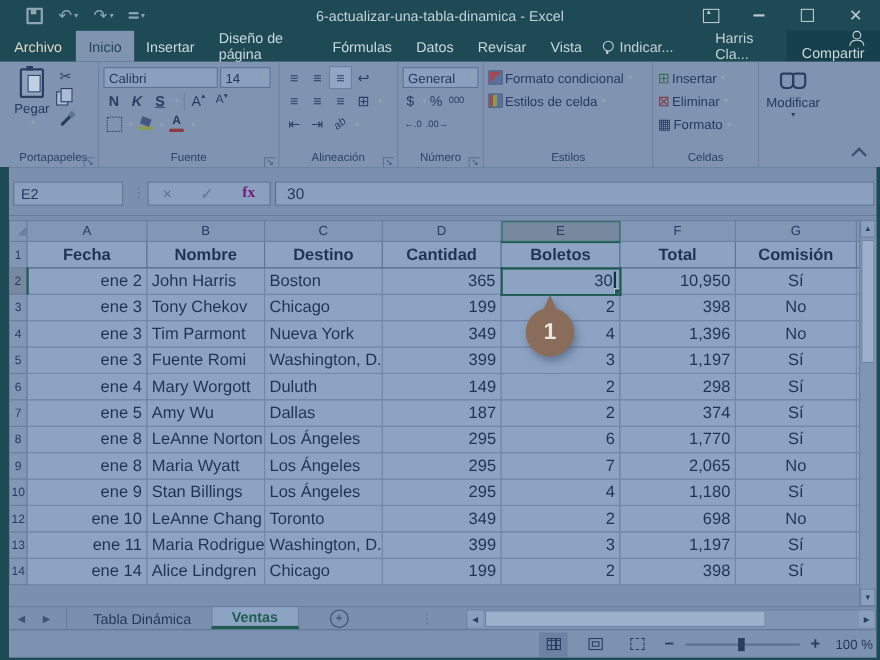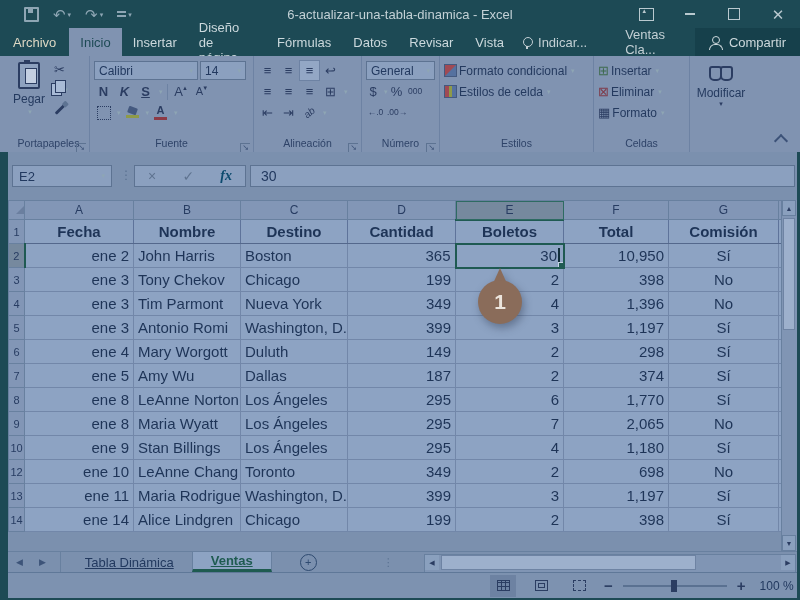--- a/index.html
+++ b/index.html
@@ -26,21 +26,21 @@
   
   #menubar{position:absolute;left:0;top:28px;width:800px;height:28px;display:flex;align-items:stretch;font-size:13px;color:#ccd9dd;}
   .mtab{display:flex;align-items:center;padding:0 11px;}
   .mtab.file{color:#ded8c4;padding:0 13px;}
   .mtab.active{background:#8093b1;color:#1d4a55;}
   #menu-right{margin-left:auto;display:flex;align-items:stretch;gap:21px;}
   .tellme{display:flex;align-items:center;gap:5px;padding:0 8px;color:#c3d0d5;}
   .bulb{width:8px;height:8px;border:1.5px solid #c3d0d5;border-radius:50%;position:relative;}
   .bulb::after{content:"";position:absolute;left:2px;top:8px;width:2px;height:3px;background:#c3d0d5;}
   .account{display:flex;align-items:center;padding:0 9px;color:#c3d0d5;}
-  .share{display:flex;align-items:center;gap:6px;padding:0 14px;background:#16404b;color:#cdd8dc;}
+  .share{display:flex;align-items:flex-end;gap:6px;padding:0 14px;background:#16404b;color:#cdd8dc;flex-direction:column;}
   .person{width:14px;height:12px;position:relative;}
   .person::before{content:"";position:absolute;left:3px;top:0;width:6px;height:6px;border:1.5px solid #cdd8dc;border-radius:50%;}
   .person::after{content:"";position:absolute;left:0;top:8px;width:12px;height:5px;border:1.5px solid #cdd8dc;border-bottom:none;border-radius:6px 6px 0 0;}
 
   
   #ribbon{position:absolute;left:0;top:56px;width:800px;height:96px;background:#8093b1;display:flex;padding-left:8px;box-sizing:border-box;}
   .rgroup{position:relative;border-right:1px solid #6d82a3;box-sizing:border-box;flex:0 0 auto;padding-top:4px;}
   .glabel{position:absolute;left:0;right:0;bottom:3px;text-align:center;font-size:10.5px;color:#2e4368;}
   .launcher{position:absolute;right:3px;bottom:0;font-size:8px;color:#3c5278;border:1px solid #5d7392;border-right:none;border-bottom:none;padding:0 1px;line-height:8px;}
   .rrow{display:flex;align-items:center;height:21px;padding:0 4px;gap:2px;}
@@ -78,21 +78,21 @@
   .binoc::before,.binoc::after{content:"";position:absolute;top:2px;width:9px;height:11px;border:2px solid #2b3d62;border-radius:3px 3px 5px 5px;}
   .binoc::before{left:0;} .binoc::after{right:0;}
   #collapse-ribbon{position:absolute;right:14px;bottom:6px;width:8px;height:8px;border-left:2px solid #3c5278;border-top:2px solid #3c5278;transform:rotate(45deg);}
 
   
   #fbar{position:absolute;left:8px;top:152px;width:789px;height:44px;background:#7b90ae;}
   .fbox{position:absolute;top:13px;height:22px;background:#8ba0bf;border:1px solid #5d7392;box-sizing:border-box;display:flex;align-items:center;}
   #namebox{left:4px;width:100px;padding:0 6px;font-size:13px;color:#22395f;justify-content:space-between;}
   #fdots{position:absolute;left:112px;top:16px;font-size:12px;color:#5a7191;}
   #fbtns{left:126px;width:112px;justify-content:space-around;color:#5f7390;font-size:14px;}
-  #fxi{font-family:"Liberation Serif",serif;font-style:italic;color:#0c4a6e;font-weight:bold;}
+  #fxi{font-family:"Liberation Serif",serif;color:#701a75;font-weight:bold;}
   #ffield{left:242px;right:2px;padding:0 10px;font-size:14px;color:#22395f;}
 
   
   #gridwrap{position:absolute;left:8px;top:196px;width:789px;height:355px;background:#7b90ae;overflow:hidden;}
   #gridclip{position:absolute;left:0;top:4px;width:774px;height:351px;overflow:hidden;}
   table{border-collapse:collapse;table-layout:fixed;width:774px;}
   th,td{border:1px solid #7287a9;padding:0 4px;overflow:hidden;white-space:nowrap;box-sizing:border-box;font-weight:normal;}
   thead th{height:19px;background:#8296b6;color:#273c62;font-size:12px;border-color:#68809f;text-align:center;padding:0;}
   thead th.selcol{background:#76899e;outline:1px solid #2e6b62;outline-offset:-1px;border-bottom:2px solid #1f5a52;}
   th.rownum{background:#8296b6;color:#273c62;font-size:11px;text-align:center;border-color:#68809f;padding:0;}
@@ -110,21 +110,21 @@
   #vthumb{position:absolute;left:1px;top:18px;width:12px;height:112px;background:#9db0cc;border:1px solid #6e83a3;box-sizing:border-box;}
   
   #callout{position:absolute;left:470px;top:70px;width:60px;height:70px;filter:drop-shadow(2px 4px 4px rgba(20,30,50,.35));}
   #callout .tail{position:absolute;left:13px;top:2px;width:0;height:0;border-left:9px solid transparent;border-right:9px solid transparent;border-bottom:20px solid #8a6c5a;}
   #callout .ball{position:absolute;left:0;top:14px;width:44px;height:44px;border-radius:50%;background:#8a6c5a;display:flex;align-items:center;justify-content:center;color:#ece5dd;font-size:21px;font-weight:bold;}
 
   
   #tabrow{position:absolute;left:8px;top:551px;width:789px;height:21px;background:#7b90ae;border-top:1px solid #68809f;box-sizing:border-box;display:flex;align-items:stretch;font-size:13px;}
   .navarr{display:flex;align-items:center;padding:0 8px;color:#3d5479;font-size:9px;}
   .tdiv{width:1px;background:#68809f;margin:0 6px;}
-  .stab{display:flex;align-items:center;padding:0 18px;color:#22395f;text-decoration:underline;}
+  .stab{display:flex;align-items:center;padding:0 18px;color:#22395f;}
   .stab.active{background:#8da3c3;border:1px solid #68809f;border-top:none;border-bottom:3px solid #1e5b50;color:#1e5b50;font-weight:bold;box-sizing:border-box;}
   .newsheet{width:15px;height:15px;border:1.5px solid #2e4a70;border-radius:50%;color:#2e4a70;font-size:11px;display:flex;align-items:center;justify-content:center;align-self:center;margin-left:28px;}
   #hdots{align-self:center;color:#5a7191;font-size:11px;margin-left:66px;}
   #hscroll{position:absolute;left:416px;right:1px;top:2px;height:17px;background:#8095b4;border:1px solid #68809f;}
   .harrow{position:absolute;top:0;width:14px;height:15px;background:#8aa0be;color:#2b3d62;font-size:7px;display:flex;align-items:center;justify-content:center;}
   #hthumb{position:absolute;left:16px;top:0;width:255px;height:15px;background:#9db0cc;border:1px solid #6e83a3;box-sizing:border-box;}
 
   
   #statusbar{position:absolute;left:8px;top:572px;width:789px;height:26px;background:#7d92b0;border-top:1px solid #5f7898;box-sizing:border-box;display:flex;align-items:center;}
   .vbtn{width:26px;height:22px;display:flex;align-items:center;justify-content:center;margin-right:12px;}
@@ -182,21 +182,21 @@
     <span class="mtab">Diseño de página</span>
     <span class="mtab">Fórmulas</span>
     <span class="mtab">Datos</span>
     <span class="mtab">Revisar</span>
     <span class="mtab">Vista</span>
     <div id="menu-right">
       <span class="tellme">
           <span class="bulb"></span>
           <span>Indicar...</span>
         </span>
-      <span class="account">Ventas Cla...</span>
+      <span class="account">Harris Cla...</span>
       <span class="share">
           <span class="person"></span>
           <span>Compartir</span>
         </span>
     </div>
   </div>
 
   <div id="ribbon">
 
     <div class="rgroup" style="width:82px">
@@ -437,21 +437,21 @@
               <td class="al">Nueva York</td>
               <td class="ar">349</td>
               <td class="ar">4</td>
               <td class="ar">1,396</td>
               <td class="ac">No</td>
               <td></td>
             </tr>
             <tr>
               <th class="rownum">5</th>
               <td class="ar">ene 3</td>
-              <td class="al">Antonio Romi</td>
+              <td class="al">Fuente Romi</td>
               <td class="al">Washington, D.C.</td>
               <td class="ar">399</td>
               <td class="ar">3</td>
               <td class="ar">1,197</td>
               <td class="ac">Sí</td>
               <td></td>
             </tr>
             <tr>
               <th class="rownum">6</th>
               <td class="ar">ene 4</td>

